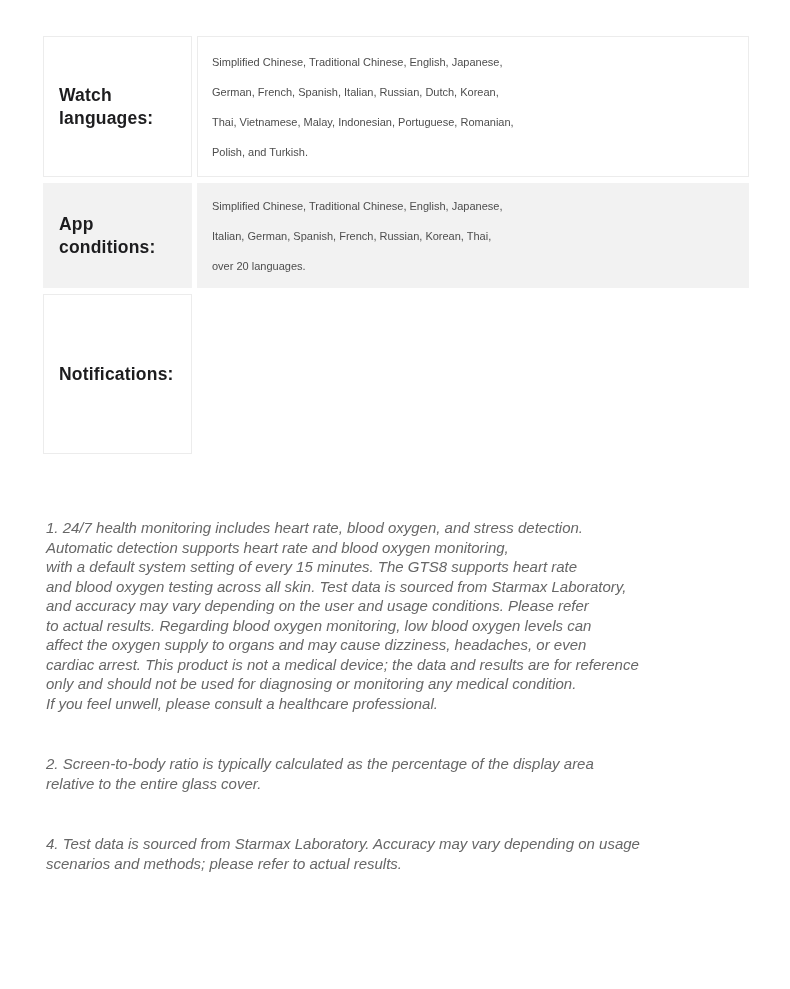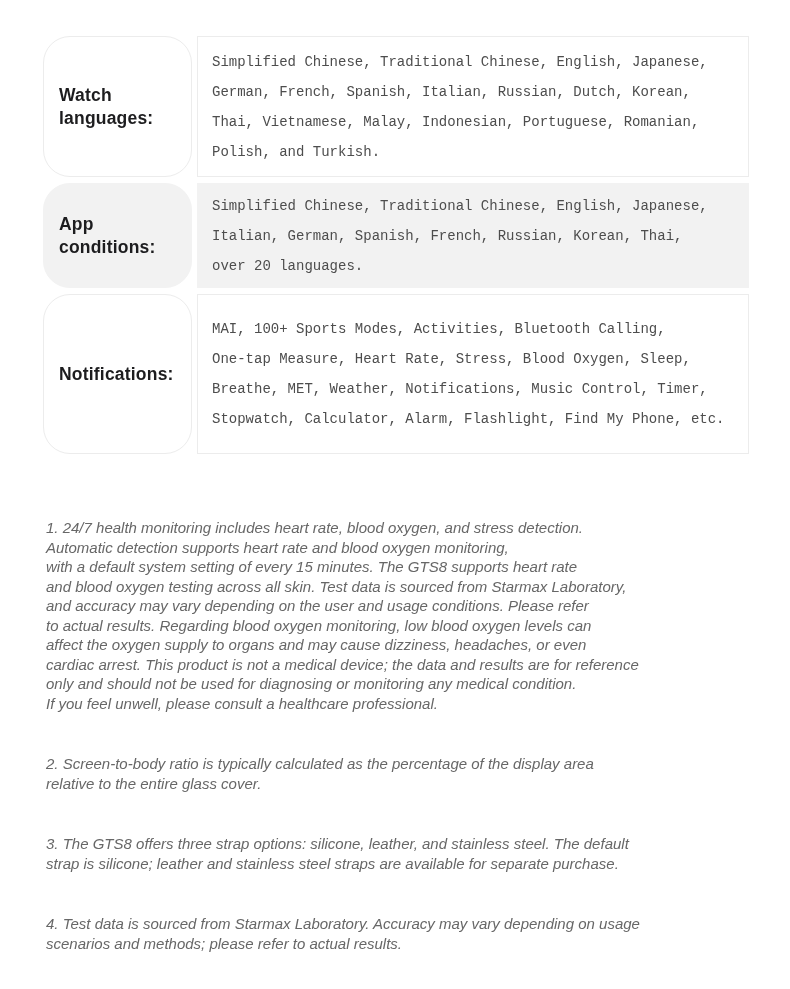--- a/index.html
+++ b/index.html
@@ -39,31 +39,29 @@
     flex: 0 0 149px;
     display: flex;
     align-items: center;
     padding-left: 15px;
     padding-right: 8px;
     font-size: 17.5px;
     font-weight: 600;
     letter-spacing: 0.2px;
     color: #1d1d1f;
     line-height: 23px;
-    border-radius: 27px;
   }
   .value-cell {
     flex: 1;
     display: flex;
     align-items: center;
     padding: 10px 14px;
-    font-size: 14px;
+    font-size: 11px;
     color: #4d4d4d;
     line-height: 30px;
-    font-family: Liberation Mono, monospace;
   }
   .row-bordered .cell {
     background: #ffffff;
     border: 1px solid #ececec;
   }
   .row-filled .cell {
     background: #f2f2f2;
     border: 1px solid #f2f2f2;
   }
   .row-0 { height: 141px; }
@@ -105,40 +103,34 @@
     <div class="spec-row row-1 row-filled">
       <div class="cell label-cell">App
 conditions:</div>
       <div class="cell value-cell">Simplified Chinese, Traditional Chinese, English, Japanese,
 Italian, German, Spanish, French, Russian, Korean, Thai,
 over 20 languages.</div>
     </div>
 
     <div class="spec-row row-2 row-bordered">
       <div class="cell label-cell">Notifications:</div>
-      <div class="cell value-cell">MAI, 100+ Sports Modes, Activities, Bluetooth Calling,
-One-tap Measure, Heart Rate, Stress, Blood Oxygen, Sleep,
-Breathe, MET, Weather, Notifications, Music Control, Timer,
-Stopwatch, Calculator, Alarm, Flashlight, Find My Phone, etc.</div>
     </div>
 
   </div>
 
   <div class="notes">
     <p class="note">1. 24/7 health monitoring includes heart rate, blood oxygen, and stress detection.
 Automatic detection supports heart rate and blood oxygen monitoring,
 with a default system setting of every 15 minutes. The GTS8 supports heart rate
 and blood oxygen testing across all skin. Test data is sourced from Starmax Laboratory,
 and accuracy may vary depending on the user and usage conditions. Please refer
 to actual results. Regarding blood oxygen monitoring, low blood oxygen levels can
 affect the oxygen supply to organs and may cause dizziness, headaches, or even
 cardiac arrest. This product is not a medical device; the data and results are for reference
 only and should not be used for diagnosing or monitoring any medical condition.
 If you feel unwell, please consult a healthcare professional.</p>
     <p class="note">2. Screen-to-body ratio is typically calculated as the percentage of the display area
 relative to the entire glass cover.</p>
-    <p class="note">3. The GTS8 offers three strap options: silicone, leather, and stainless steel. The default
-strap is silicone; leather and stainless steel straps are available for separate purchase.</p>
     <p class="note">4. Test data is sourced from Starmax Laboratory. Accuracy may vary depending on usage
 scenarios and methods; please refer to actual results.</p>
   </div>
 
 </div>
 
 </body></html>

